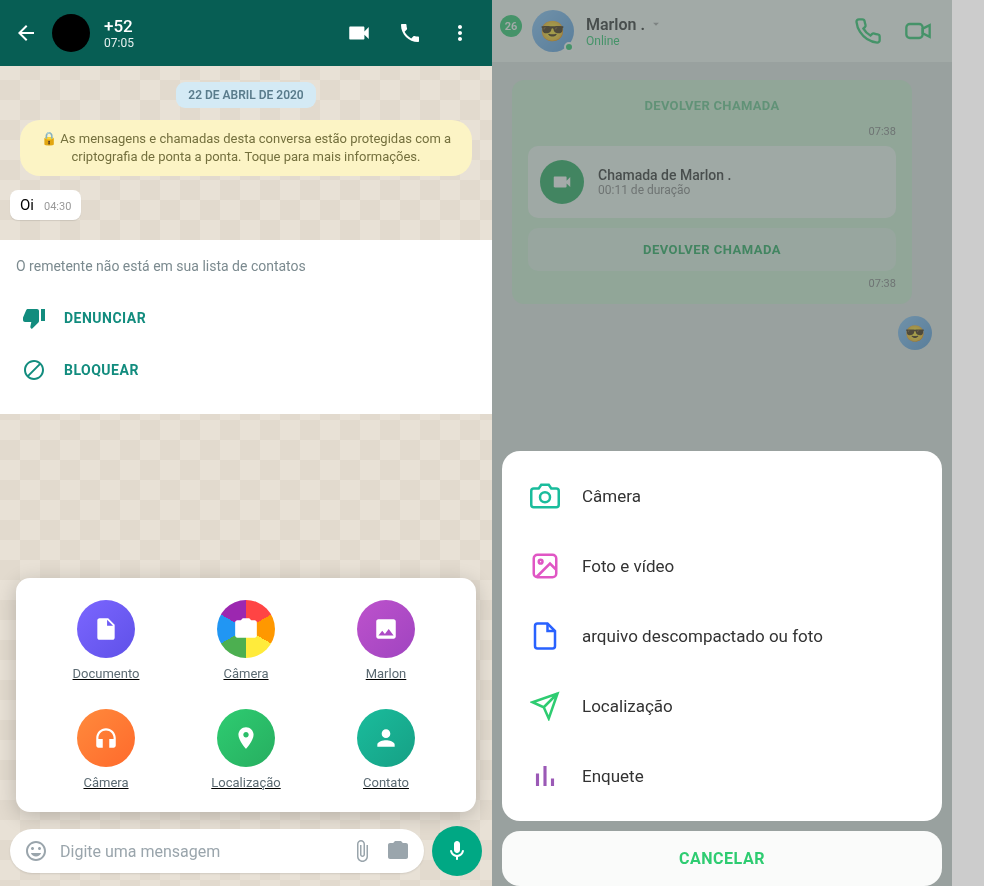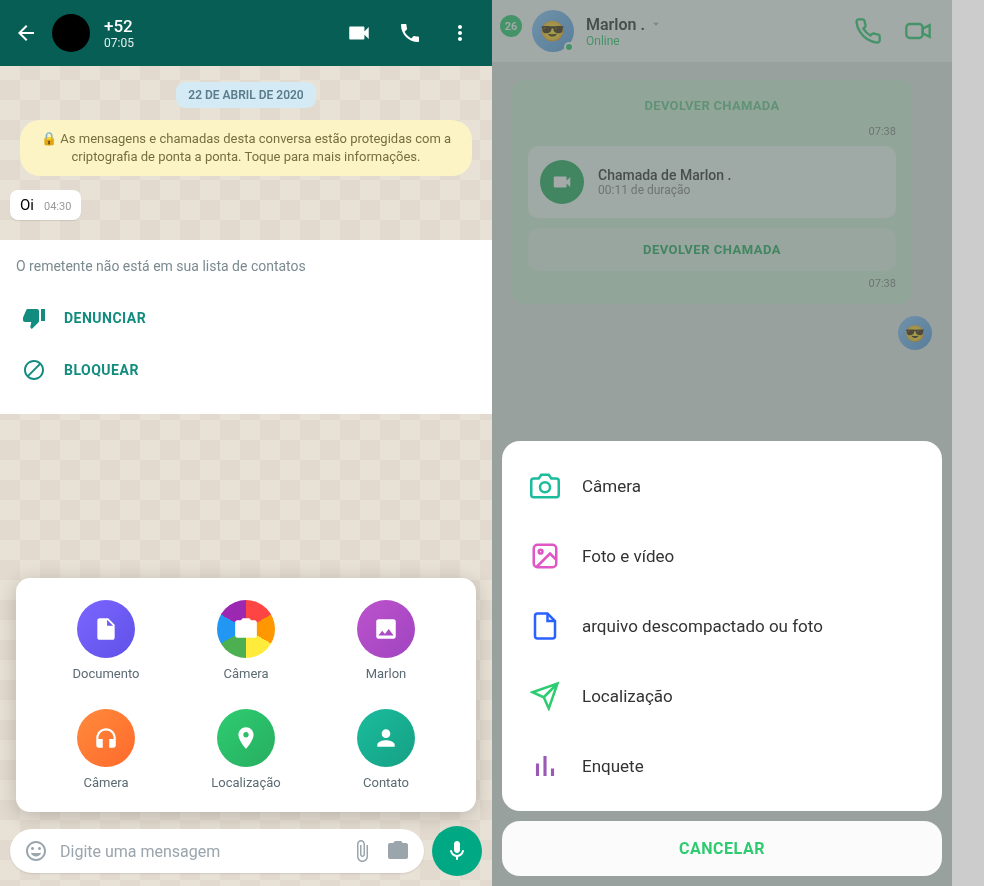--- a/index.html
+++ b/index.html
@@ -22,21 +22,21 @@
     .msg-in .text { font-size: 15px; }
     .msg-in .ts { font-size: 11px; color: #999; }
     
     .unknown-panel { background: #fff; padding: 18px 16px; margin: 0 -10px; }
     .unknown-panel .note { color: #7b8a8f; font-size: 14px; margin-bottom: 18px; }
     .unknown-panel .action-row { display: flex; align-items: center; gap: 18px; padding: 14px 6px; }
     .unknown-panel .action-row .lbl { color: #128c7e; font-weight: 700; font-size: 14px; letter-spacing: 0.5px; }
     .unknown-panel svg { fill: #128c7e; }
     
     .attach-sheet { position: absolute; bottom: 74px; left: 16px; right: 16px; background: #fff; border-radius: 14px; padding: 22px 30px; box-shadow: 0 4px 20px rgba(0,0,0,0.2); display: grid; grid-template-columns: repeat(3, 1fr); gap: 28px 20px; }
-    .attach-item { display: flex; flex-direction: column; align-items: center; gap: 8px; }
+    .attach-item { display: flex; flex-direction: column; align-items: center; gap: 8px; text-decoration: underline; }
     .attach-item .circle { width: 58px; height: 58px; border-radius: 50%; display: flex; align-items: center; justify-content: center; }
     .attach-item .lbl { font-size: 13px; color: #5c6b73; }
     .circle.doc { background: linear-gradient(135deg, #7b66ff, #5f51e8); }
     .circle.cam { background: conic-gradient(#f44 0 60deg, #ff9800 60deg 120deg, #ffeb3b 120deg 180deg, #4caf50 180deg 240deg, #2196f3 240deg 300deg, #9c27b0 300deg 360deg); }
     .circle.cam .inner { width: 48px; height: 48px; border-radius: 50%; display: flex; align-items: center; justify-content: center; }
     .circle.gal { background: linear-gradient(135deg, #bd52cc, #a044c0); }
     .circle.aud { background: linear-gradient(135deg, #ff8a3c, #ff6a2c); }
     .circle.loc { background: linear-gradient(135deg, #2ecc71, #27ae60); }
     .circle.con { background: linear-gradient(135deg, #1abc9c, #16a085); }
     
@@ -68,21 +68,21 @@
     .r-bubble .call-info .t2 { font-size: 12px; color: #888; }
     .r-bubble .ret-btn { background: #e4f5e8; color: #27ae60; font-size: 13px; font-weight: 700; text-align: center; padding: 14px; border-radius: 10px; letter-spacing: 0.5px; }
     .r-bubble .bts { font-size: 11px; color: #888; text-align: right; margin-top: 6px; }
     .emoji-reply { width: 34px; height: 34px; border-radius: 50%; background: linear-gradient(135deg, #8cc8ff, #5a9ee0); margin-left: auto; margin-right: 10px; margin-top: 12px; display: flex; align-items: center; justify-content: center; font-size: 16px; }
     
     .action-sheet { position: absolute; bottom: 0; left: 10px; right: 10px; z-index: 2; }
     .sheet-panel { background: #fff; border-radius: 18px; padding: 10px 0; margin-bottom: 10px; }
     .sheet-row { display: flex; align-items: center; gap: 20px; padding: 18px 26px; }
     .sheet-row .ic { width: 34px; height: 34px; display: flex; align-items: center; justify-content: center; }
     .sheet-row .lbl { font-size: 17px; color: #333; }
-    .cancel-btn { background: #fafbfa; border-radius: 18px; padding: 18px; text-align: center; color: #2ecc71; font-size: 16px; font-weight: 700; margin-bottom: 10px; letter-spacing: 0.5px; }
+    .cancel-btn { background: #fafbfa; border-radius: 18px; padding: 18px; text-align: center; color: #2ecc71; font-size: 16px; font-weight: 700; letter-spacing: 0.5px; }
     
     svg { display: block; }
   </style>
 </head>
 <body>
 
 <div class="left-screen">
   <div class="wa-header">
     <span>
       <svg width="24" height="24" viewBox="0 0 24 24" fill="#fff">

